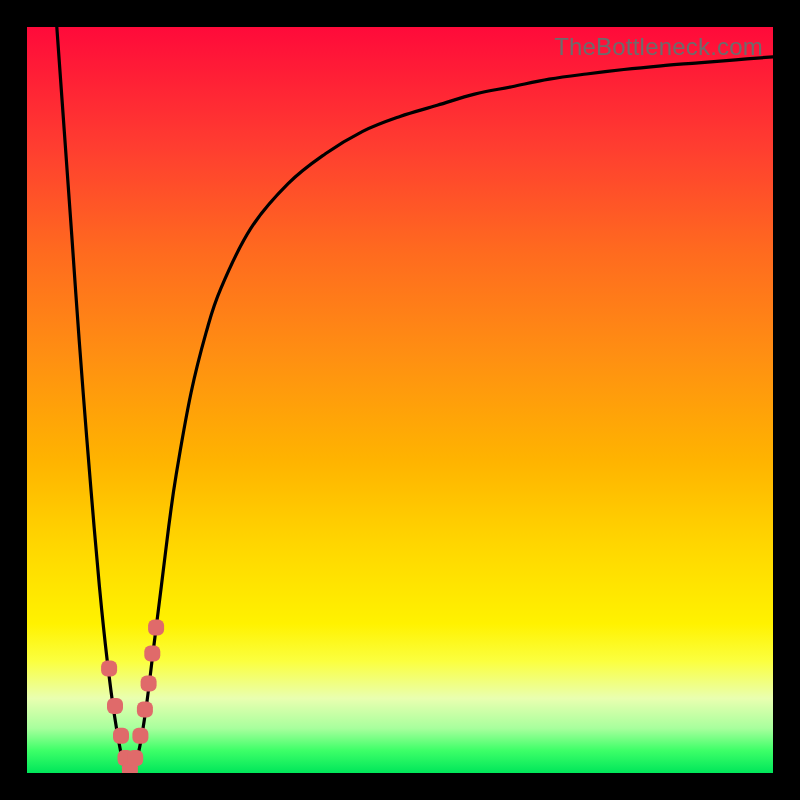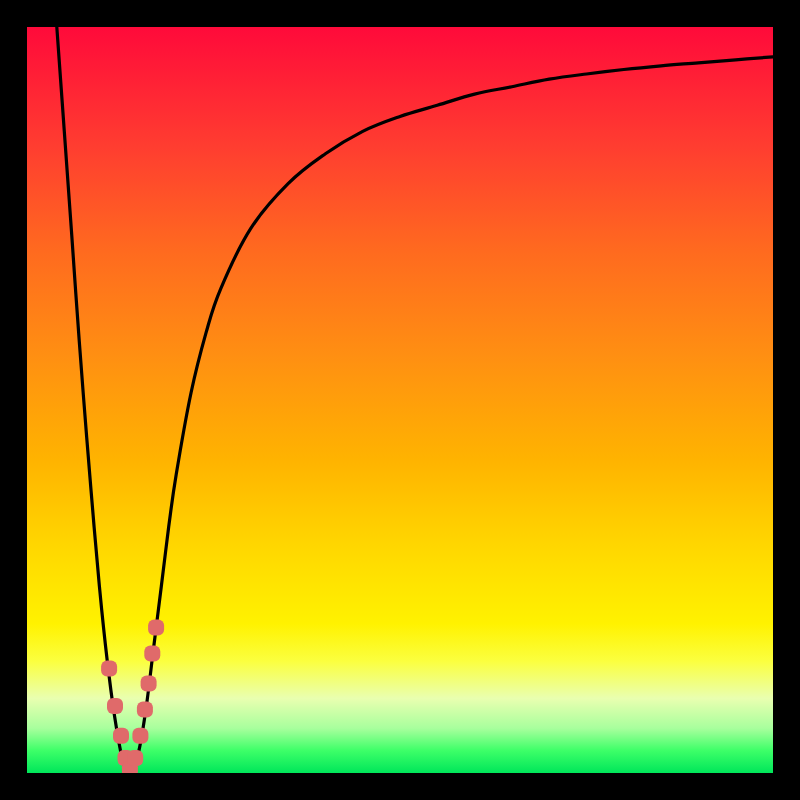--- a/index.html
+++ b/index.html
@@ -59,20 +59,21 @@
   .marker {
     fill: #e06a6a;
     stroke: none;
   }
 </style>
 </head>
 <body>
 
 <div class="frame">
   <div class="plot-area">
+    <div class="watermark">TheBottleneck.com</div>
     <svg class="curves" viewBox="0 0 746 746" preserveAspectRatio="none">
       <path id="curve-path" fill="none" stroke-width="3.2" stroke-linecap="round" stroke="#000000" d="M 29.8 0.0 C 31.2 18.8, 34.6 66.8, 37.3 104.4 C 40.0 142.0, 42.1 171.3, 44.8 208.9 C 47.4 246.5, 49.5 277.1, 52.2 313.3 C 54.9 349.6, 57.0 376.7, 59.7 410.3 C 62.4 443.9, 64.5 468.9, 67.1 499.8 C 69.8 530.7, 71.9 555.0, 74.6 581.9 C 77.3 608.7, 79.4 627.5, 82.1 649.0 C 84.7 670.5, 86.8 685.1, 89.5 701.2 C 92.2 717.4, 94.3 730.5, 97.0 738.5 C 99.7 746.6, 101.8 748.7, 104.4 746.0 C 107.1 743.3, 109.2 735.7, 111.9 723.6 C 114.6 711.5, 116.7 697.7, 119.4 678.9 C 122.0 660.1, 124.1 640.7, 126.8 619.2 C 129.5 597.7, 131.6 581.0, 134.3 559.5 C 137.0 538.0, 139.1 520.0, 141.7 499.8 C 144.4 479.7, 145.2 471.8, 149.2 447.6 C 153.2 423.4, 158.7 391.1, 164.1 365.5 C 169.5 340.0, 173.7 324.7, 179.0 305.9 C 184.4 287.1, 185.9 279.9, 194.0 261.1 C 202.0 242.3, 211.7 220.2, 223.8 201.4 C 235.9 182.6, 247.7 170.1, 261.1 156.7 C 274.5 143.2, 285.0 136.2, 298.4 126.8 C 311.8 117.4, 322.3 111.2, 335.7 104.4 C 349.1 97.7, 359.6 94.2, 373.0 89.5 C 386.4 84.8, 396.9 82.4, 410.3 78.3 C 423.7 74.3, 434.2 70.5, 447.6 67.1 C 461.0 63.8, 471.5 62.4, 484.9 59.7 C 498.3 57.0, 508.8 54.5, 522.2 52.2 C 535.6 49.9, 546.1 48.7, 559.5 47.0 C 572.9 45.3, 583.4 44.0, 596.8 42.5 C 610.2 41.0, 620.7 40.0, 634.1 38.8 C 647.5 37.6, 658.0 36.9, 671.4 35.8 C 684.8 34.7, 695.3 33.9, 708.7 32.8 C 722.1 31.7, 739.3 30.4, 746.0 29.8"></path>
       <g id="markers-group">
           <rect x="74.1" y="633.6" width="16" height="16" rx="6" ry="6" class="marker" fill="#e06a6a"></rect>
           <rect x="80.0" y="670.9" width="16" height="16" rx="6" ry="6" class="marker" fill="#e06a6a"></rect>
           <rect x="86.0" y="700.7" width="16" height="16" rx="6" ry="6" class="marker" fill="#e06a6a"></rect>
           <rect x="90.5" y="723.1" width="16" height="16" rx="6" ry="6" class="marker" fill="#e06a6a"></rect>
           <rect x="94.9" y="734.3" width="16" height="16" rx="6" ry="6" class="marker" fill="#e06a6a"></rect>
           <rect x="100.2" y="723.1" width="16" height="16" rx="6" ry="6" class="marker" fill="#e06a6a"></rect>
           <rect x="105.4" y="700.7" width="16" height="16" rx="6" ry="6" class="marker" fill="#e06a6a"></rect>

